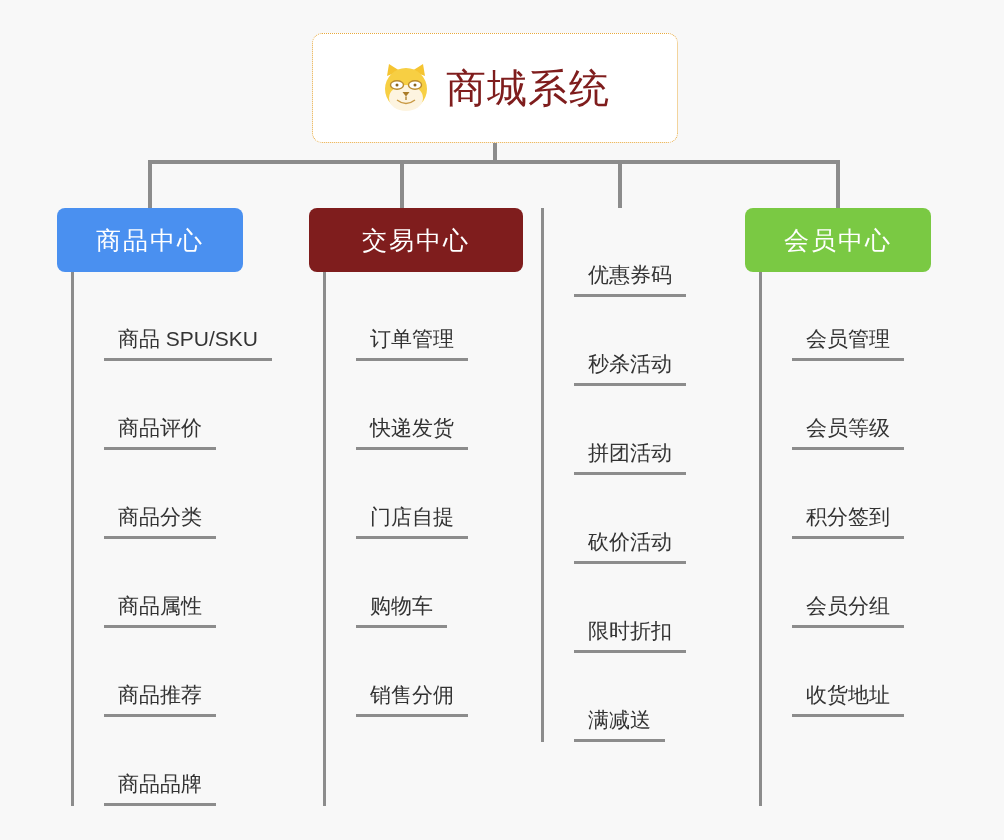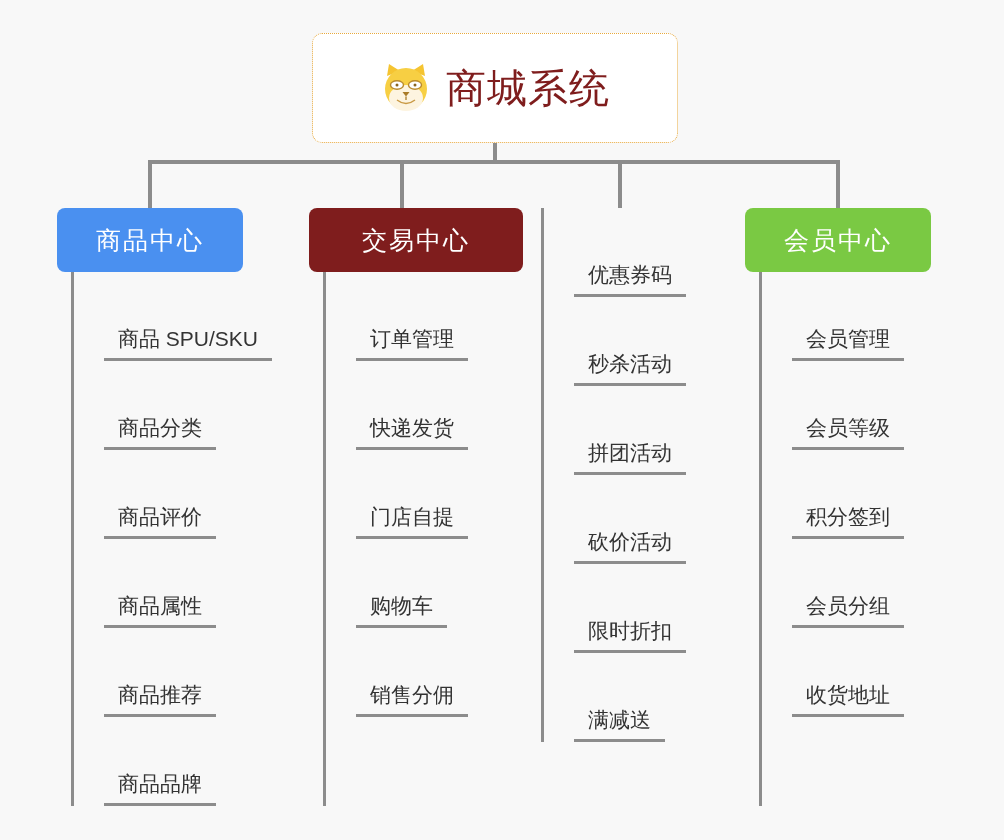--- a/index.html
+++ b/index.html
@@ -189,24 +189,24 @@
     <div class="cat-box">
       <span class="cat-label">商品中心</span>
     </div>
     <div class="leaf-wrap">
       <div class="rail"></div>
       <ul class="leaf-list">
         <li class="leaf-item">
             <span class="leaf-inner"><span class="leaf-label">商品 SPU/SKU</span></span>
           </li>
         <li class="leaf-item">
+            <span class="leaf-inner"><span class="leaf-label">商品评价</span></span>
+          </li>
+        <li class="leaf-item">
             <span class="leaf-inner"><span class="leaf-label">商品分类</span></span>
-          </li>
-        <li class="leaf-item">
-            <span class="leaf-inner"><span class="leaf-label">商品评价</span></span>
           </li>
         <li class="leaf-item">
             <span class="leaf-inner"><span class="leaf-label">商品属性</span></span>
           </li>
         <li class="leaf-item">
             <span class="leaf-inner"><span class="leaf-label">商品推荐</span></span>
           </li>
         <li class="leaf-item">
             <span class="leaf-inner"><span class="leaf-label">商品品牌</span></span>
           </li>

